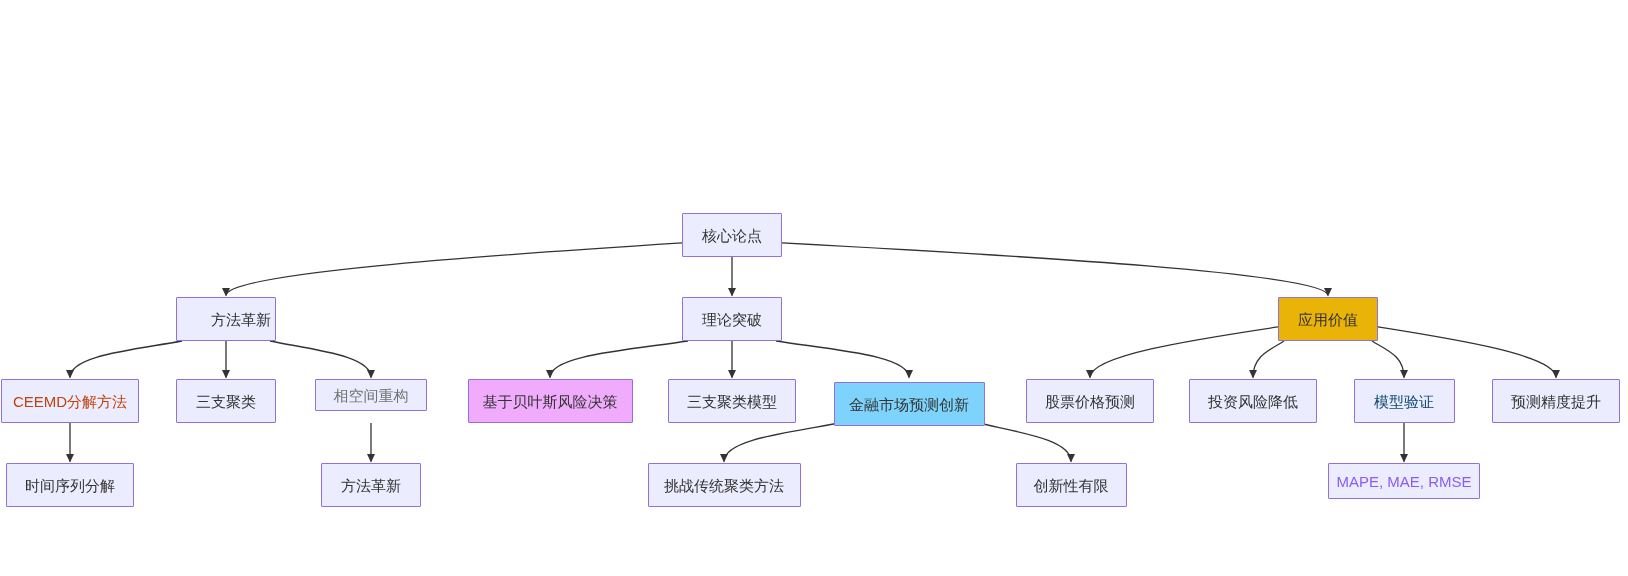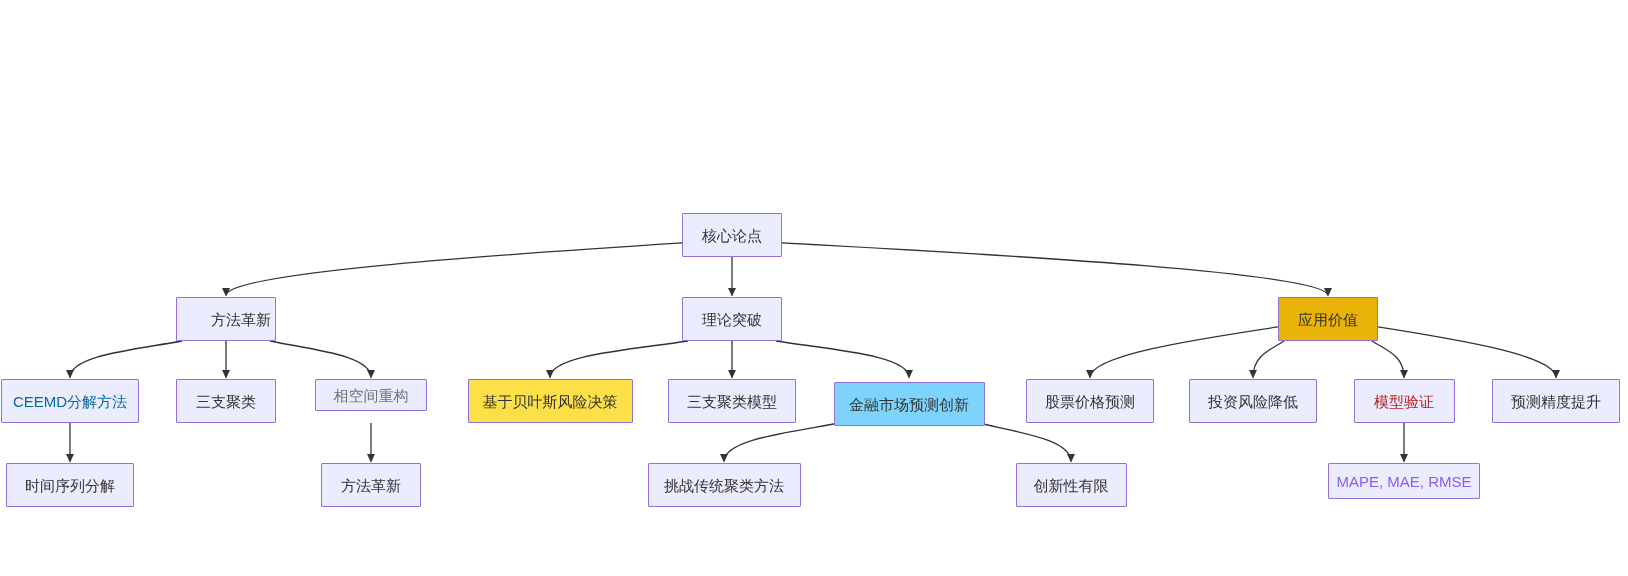--- a/index.html
+++ b/index.html
@@ -77,45 +77,45 @@
       </div>
       <div class="node" style="left: 176px; top: 297px; width: 100px; height: 44px; background: rgb(236, 236, 255); border-color: rgb(147, 112, 219); color: rgb(51, 51, 51); padding-left: 30px;">
         <span>方法革新</span>
       </div>
       <div class="node" style="left: 682px; top: 297px; width: 100px; height: 44px; background: rgb(236, 236, 255); border-color: rgb(147, 112, 219); color: rgb(51, 51, 51);">
         <span>理论突破</span>
       </div>
       <div class="node" style="left: 1278px; top: 297px; width: 100px; height: 44px; background: #eab308; border-color: rgb(147, 112, 219); color: rgb(51, 51, 51);">
         <span>应用价值</span>
       </div>
-      <div class="node" style="left: 1px; top: 379px; width: 138px; height: 44px; background: rgb(236, 236, 255); border-color: rgb(147, 112, 219); color: #0369a1;">
+      <div class="node" style="left: 1px; top: 379px; width: 138px; height: 44px; background: rgb(236, 236, 255); border-color: rgb(147, 112, 219); color: #c2410c;">
         <span>CEEMD分解方法</span>
       </div>
       <div class="node" style="left: 176px; top: 379px; width: 100px; height: 44px; background: rgb(236, 236, 255); border-color: rgb(147, 112, 219); color: rgb(51, 51, 51);">
         <span>三支聚类</span>
       </div>
       <div class="node" style="left: 315px; top: 379px; width: 112px; height: 32px; background: rgb(236, 236, 255); border-color: rgb(147, 112, 219); color: #737373;">
         <span>相空间重构</span>
       </div>
-      <div class="node" style="left: 467.5px; top: 379px; width: 165px; height: 44px; background: #fde047; border-color: rgb(147, 112, 219); color: rgb(51, 51, 51);">
+      <div class="node" style="left: 467.5px; top: 379px; width: 165px; height: 44px; background: #f0abfc; border-color: rgb(147, 112, 219); color: rgb(51, 51, 51);">
         <span>基于贝叶斯风险决策</span>
       </div>
       <div class="node" style="left: 668px; top: 379px; width: 128px; height: 44px; background: rgb(236, 236, 255); border-color: rgb(147, 112, 219); color: rgb(51, 51, 51);">
         <span>三支聚类模型</span>
       </div>
       <div class="node" style="left: 833.5px; top: 382px; width: 151px; height: 44px; background: #7dd3fc; border-color: rgb(147, 112, 219); color: rgb(51, 51, 51);">
         <span>金融市场预测创新</span>
       </div>
       <div class="node" style="left: 1026px; top: 379px; width: 128px; height: 44px; background: rgb(236, 236, 255); border-color: rgb(147, 112, 219); color: rgb(51, 51, 51);">
         <span>股票价格预测</span>
       </div>
       <div class="node" style="left: 1189px; top: 379px; width: 128px; height: 44px; background: rgb(236, 236, 255); border-color: rgb(147, 112, 219); color: rgb(51, 51, 51);">
         <span>投资风险降低</span>
       </div>
-      <div class="node" style="left: 1353.5px; top: 379px; width: 101px; height: 44px; background: rgb(236, 236, 255); border-color: rgb(147, 112, 219); color: #b91c1c;">
+      <div class="node" style="left: 1353.5px; top: 379px; width: 101px; height: 44px; background: rgb(236, 236, 255); border-color: rgb(147, 112, 219); color: #0c4a6e;">
         <span>模型验证</span>
       </div>
       <div class="node" style="left: 1492px; top: 379px; width: 128px; height: 44px; background: rgb(236, 236, 255); border-color: rgb(147, 112, 219); color: rgb(51, 51, 51);">
         <span>预测精度提升</span>
       </div>
       <div class="node" style="left: 6px; top: 463px; width: 128px; height: 44px; background: rgb(236, 236, 255); border-color: rgb(147, 112, 219); color: rgb(51, 51, 51);">
         <span>时间序列分解</span>
       </div>
       <div class="node" style="left: 321px; top: 463px; width: 100px; height: 44px; background: rgb(236, 236, 255); border-color: rgb(147, 112, 219); color: rgb(51, 51, 51);">
         <span>方法革新</span>

